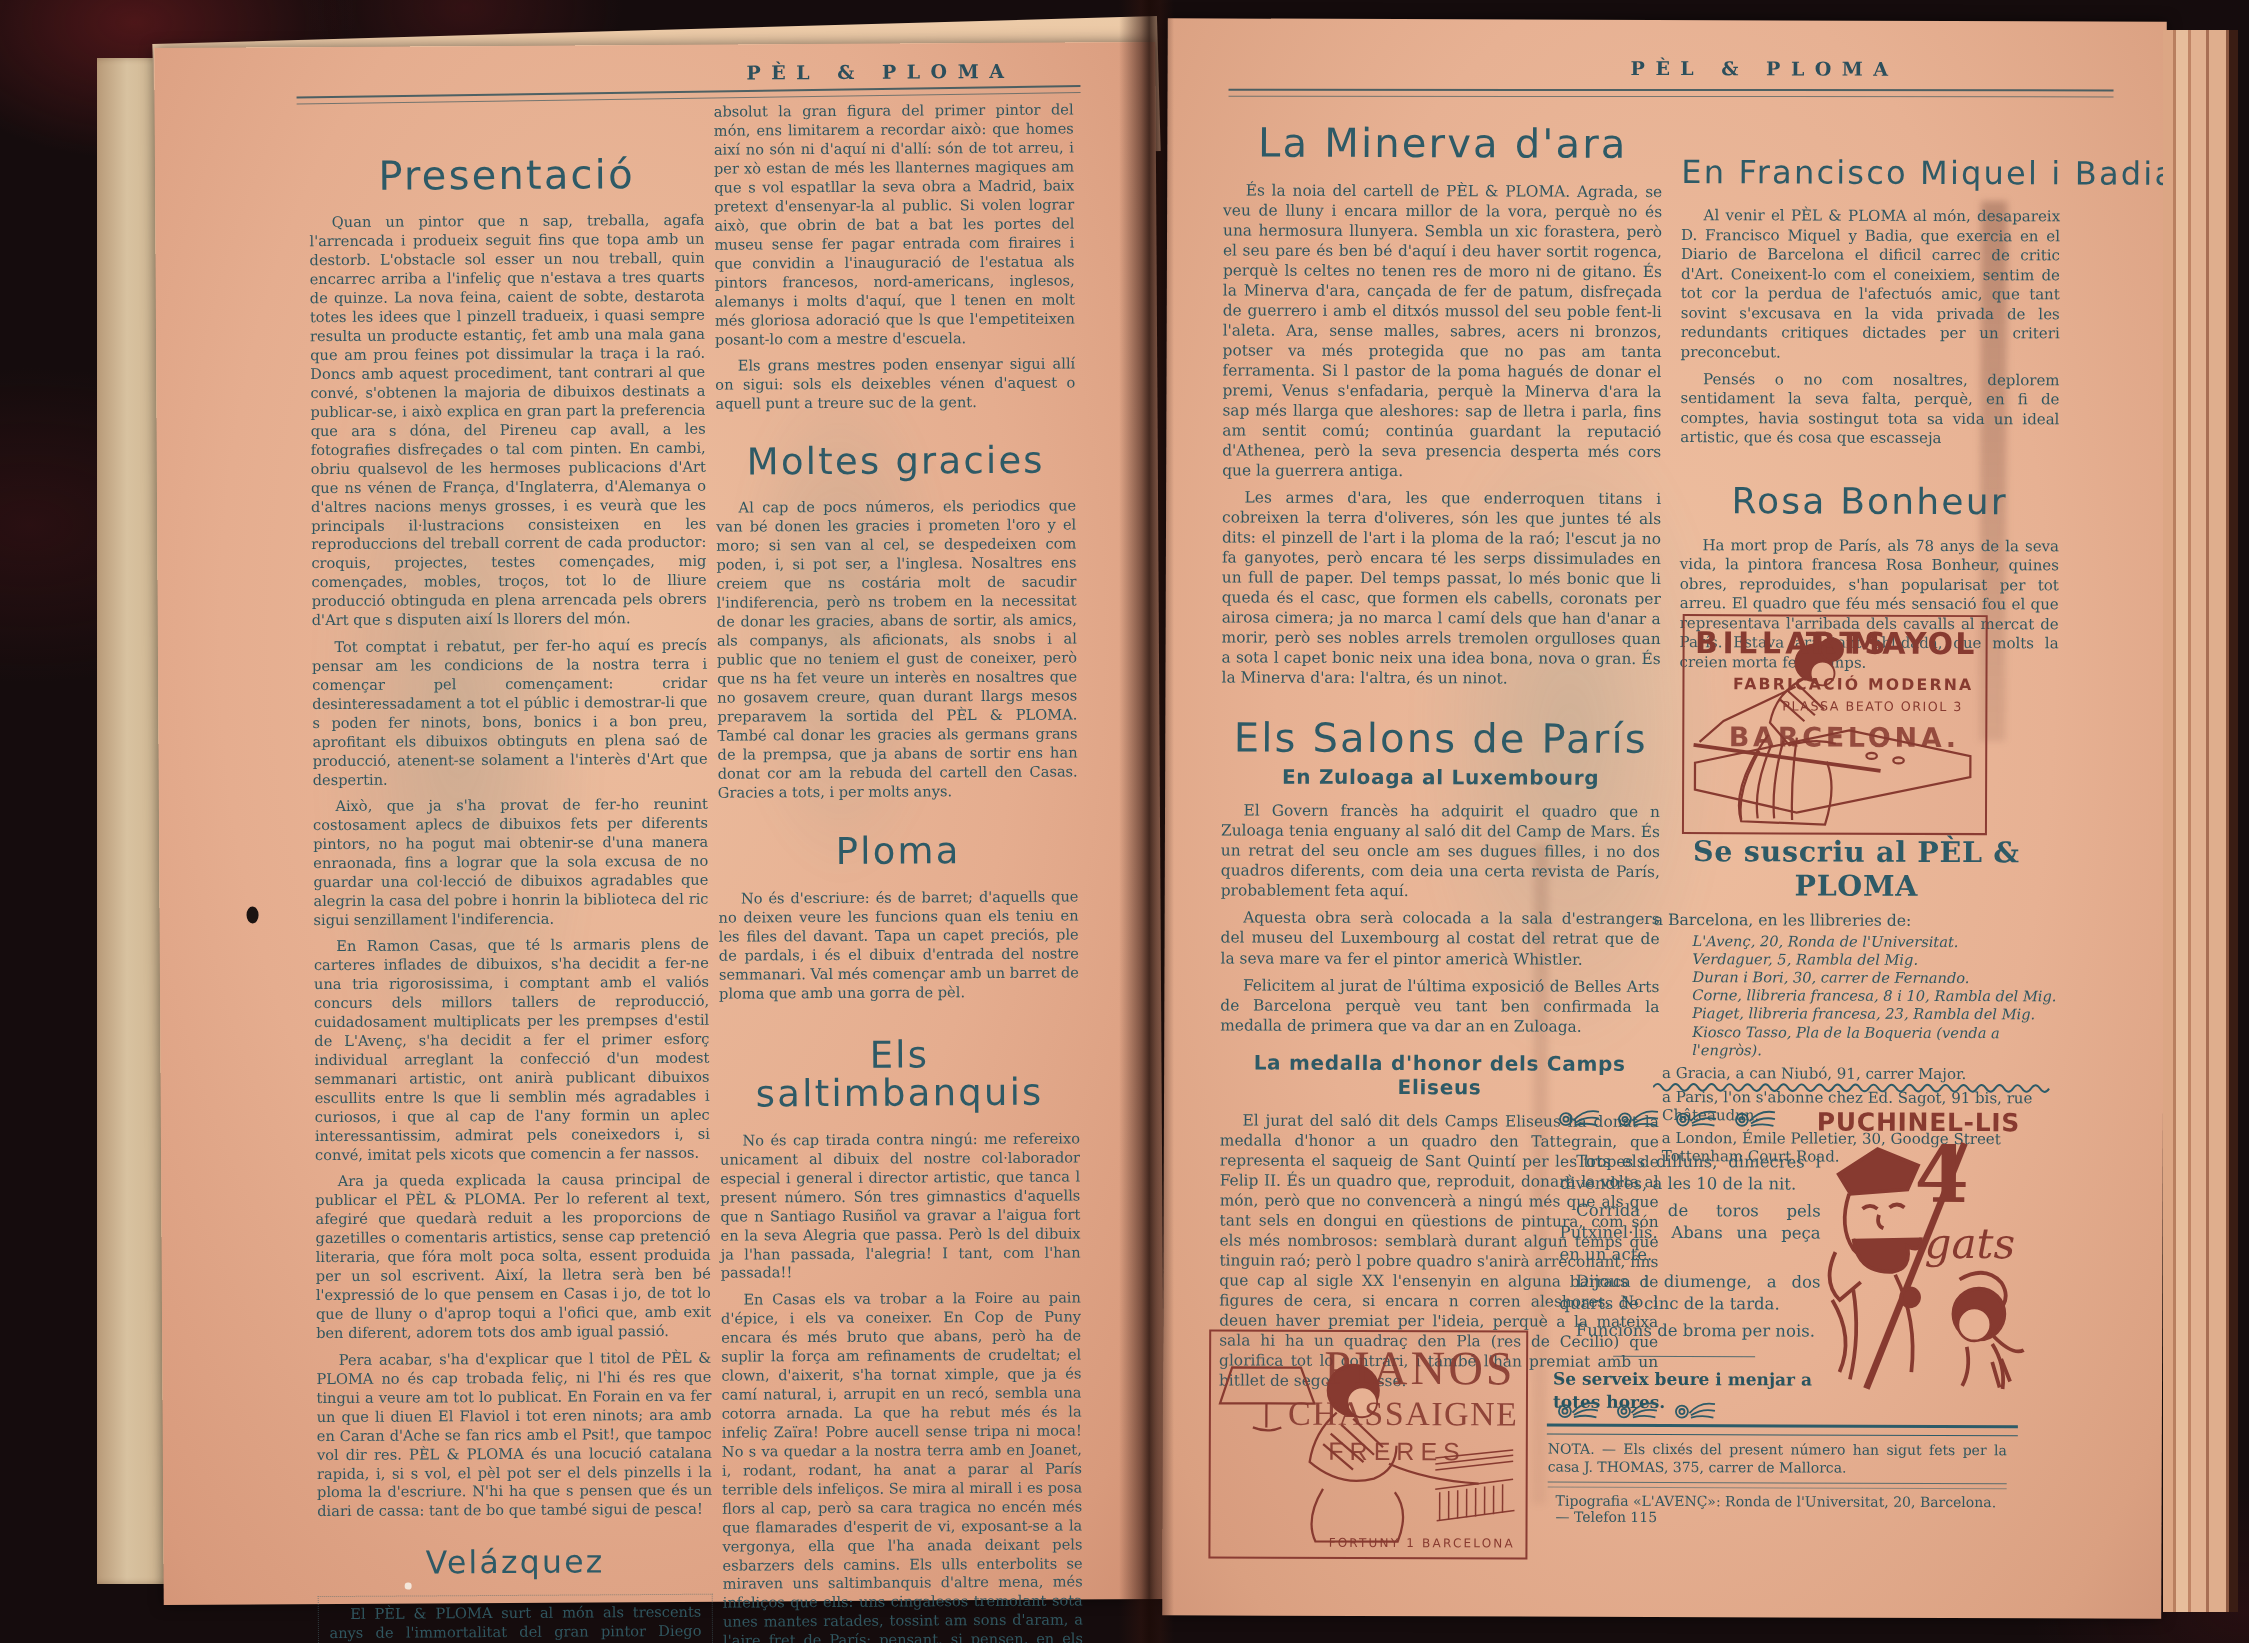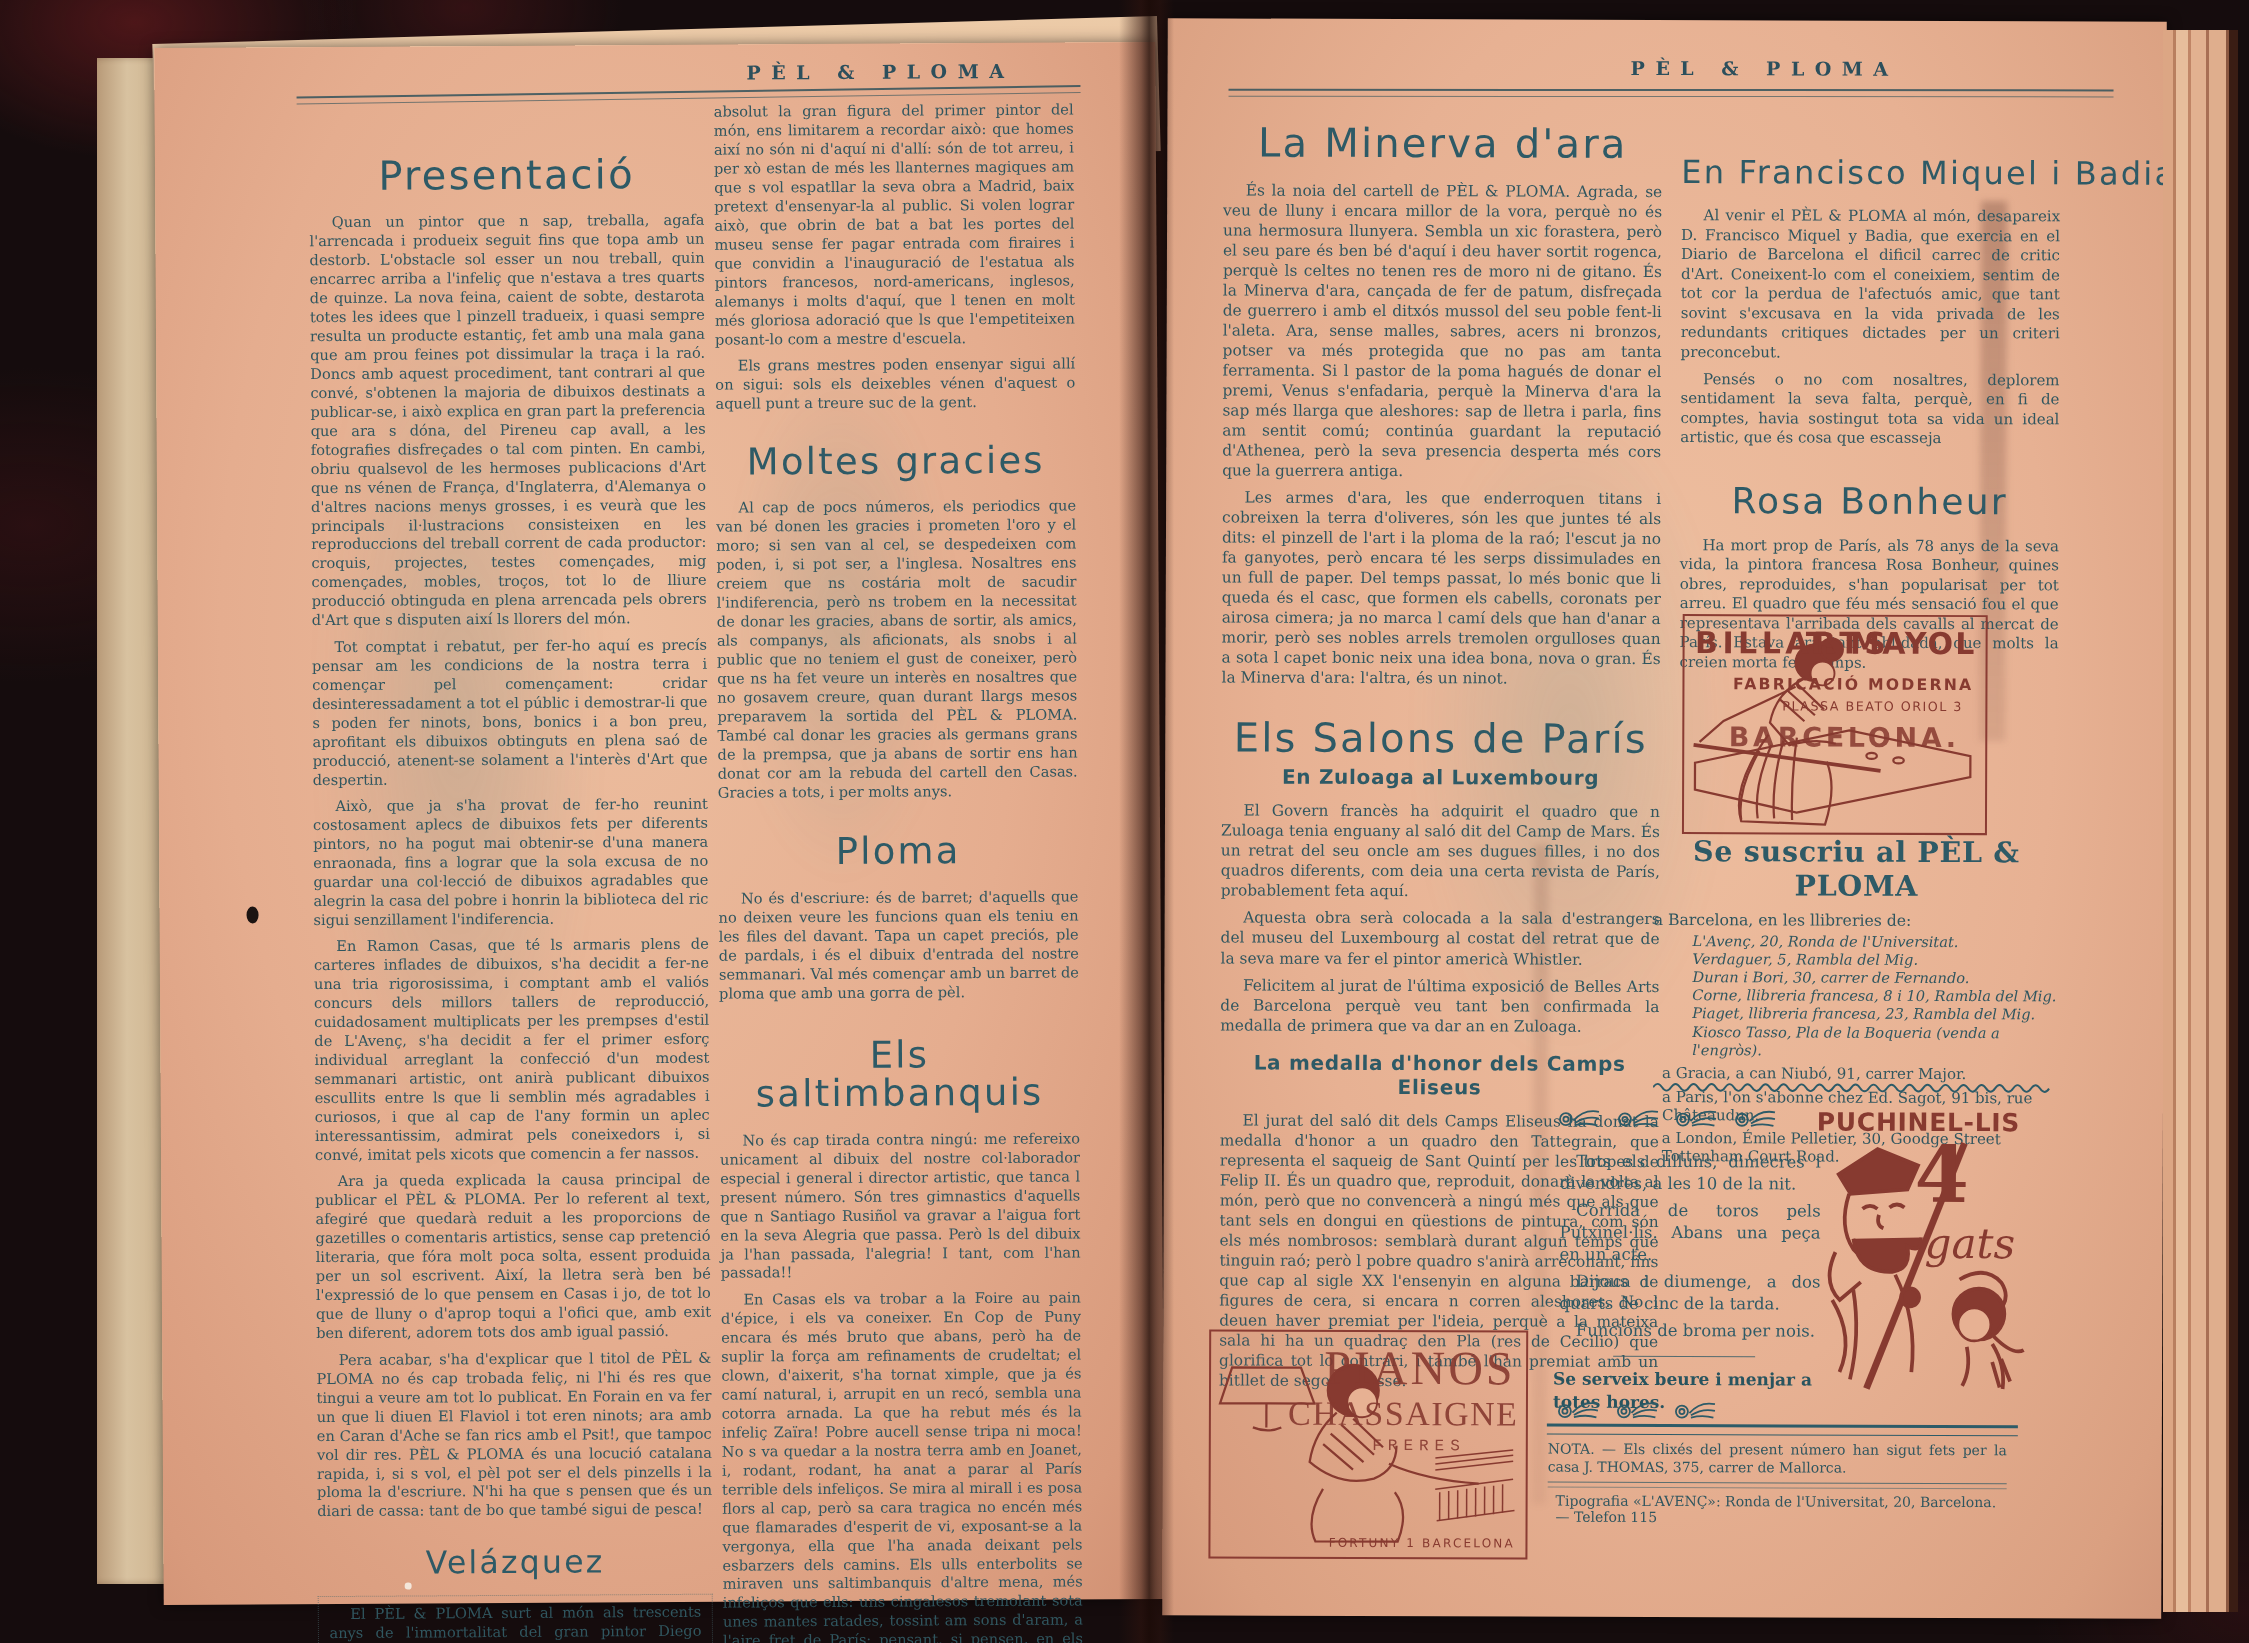--- a/index.html
+++ b/index.html
@@ -74,21 +74,21 @@
   .adbox{position:absolute;border:2.2px solid #8a3c33;background:rgba(190,110,90,.06);}
   .billarts{left:517px;top:594px;width:301px;height:216px;}
   .billarts .brand{position:absolute;left:10.5px;top:9px;font-family:"DejaVu Sans",sans-serif;font-weight:bold;font-size:30px;letter-spacing:4.5px;}
   .billarts .tname{position:absolute;right:9px;top:9px;font-family:"DejaVu Sans",sans-serif;font-weight:bold;font-size:30px;letter-spacing:2.2px;}
   .billarts .l1{position:absolute;right:12px;top:58px;font-family:"DejaVu Sans",sans-serif;font-size:15.7px;letter-spacing:2.2px;font-weight:bold;}
   .billarts .l2{position:absolute;right:22.5px;top:82px;font-family:"DejaVu Sans",sans-serif;font-size:12.7px;letter-spacing:1.5px;margin-left:12px;}
   .billarts .l3{position:absolute;right:25.5px;top:105px;font-family:"DejaVu Sans",sans-serif;font-size:27px;letter-spacing:3.7px;font-weight:bold;opacity:.85;}
   .pianos{left:46px;top:1311px;width:315px;height:225px;}
   .pianos .w1{position:absolute;right:10.5px;top:7.5px;font-family:Liberation Serif, serif;font-size:48px;letter-spacing:3px;opacity:.9;}
   .pianos .w2{position:absolute;right:7.5px;top:63px;font-family:Liberation Serif, serif;font-size:34px;letter-spacing:1.5px;opacity:.9;}
-  .pianos .w3{position:absolute;right:60px;top:105px;font-family:Liberation Mono, monospace;font-size:16px;letter-spacing:6px;opacity:.9;}
+  .pianos .w3{position:absolute;right:60px;top:105px;font-family:Liberation Sans, sans-serif;font-size:25px;letter-spacing:6px;opacity:.9;}
   .pianos .wf{position:absolute;right:10.5px;bottom:7.5px;font-family:"DejaVu Sans",sans-serif;font-size:12px;letter-spacing:2.2px;}
   
   .subscribe{position:absolute;left:489px;top:814px;width:405px;color:#30565f;}
   .subscribe .stitle{font-family:"DejaVu Serif",serif;font-weight:bold;font-size:28.5px;text-align:center;color:#2e5a66;letter-spacing:0.7px;margin-bottom:7.5px;}
   .subscribe .lbl{font-size:15.7px;margin:4.5px 0 3px 0;}
   .subscribe ul{list-style:none;margin:1.5px 0 0 0;padding:0 0 0 39px;}
   .subscribe li{font-style:italic;font-size:14.6px;line-height:1.25;}
   .subscribe .loc{font-size:15px;margin-top:5.2px;padding-left:9px;}
   
   .puch-title{position:absolute;left:642px;top:1087px;width:225px;text-align:center;

